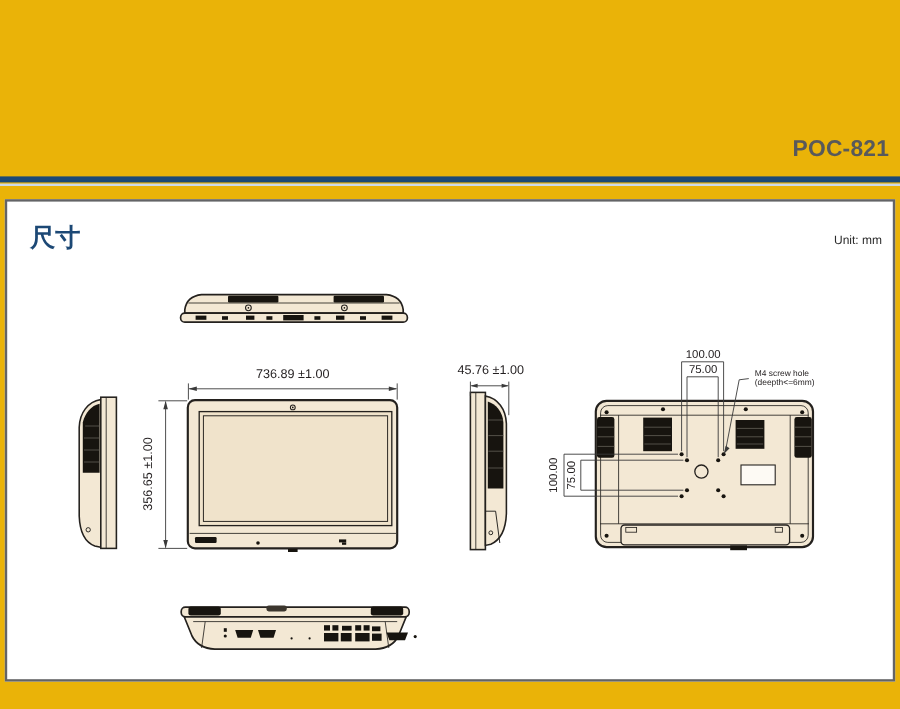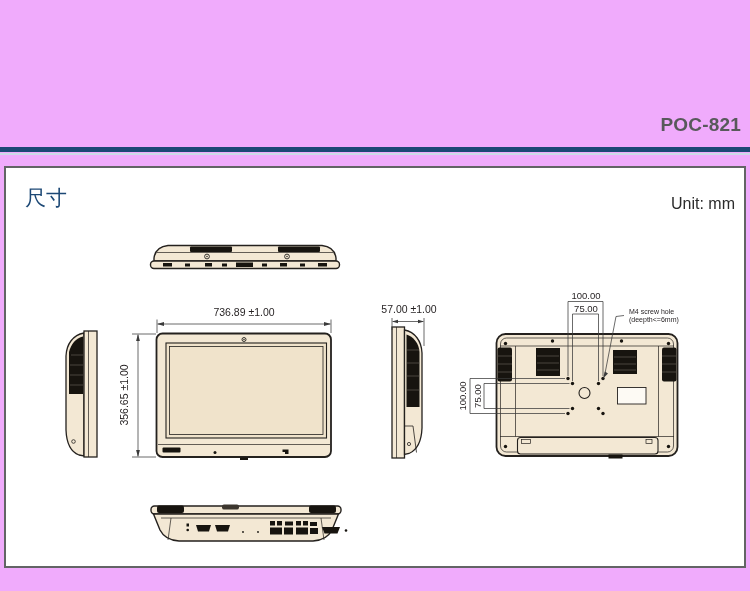--- a/index.html
+++ b/index.html
@@ -1,25 +1,25 @@
 <!DOCTYPE html>
 <html><head>
 <meta charset="utf-8">
 <style>
   html,body{margin:0;padding:0;background:#ffffff;}
-  .page{position:relative;width:750px;height:591px;background:#f0abfc;overflow:hidden;
+  .page{position:relative;width:750px;height:591px;background:#eab308;overflow:hidden;
         font-family:"Liberation Sans",sans-serif;color:#231f20;}
   .product-title{position:absolute;top:114px;right:9px;font-size:19px;font-weight:bold;
         color:#58595b;letter-spacing:0.2px;}
   .rule-navy{position:absolute;left:0;top:147px;width:750px;height:5px;background:#1c4875;}
   .rule-light{position:absolute;left:0;top:152.5px;width:750px;height:2.5px;background:#cdd9e8;}
   .panel{position:absolute;left:4px;top:166px;width:738px;height:398px;
         border:2px solid #636466;background:#fff;}
-  .section-title{position:absolute;left:25px;top:184px;font-size:21px;font-weight:normal;color:#1c4875;}
-  .unit{position:absolute;right:15px;top:195px;font-size:16px;color:#2b2b2b;}
+  .section-title{position:absolute;left:25px;top:184px;font-size:21px;font-weight:bold;color:#1c4875;}
+  .unit{position:absolute;right:15px;top:195px;font-size:10px;color:#2b2b2b;}
   .dim{position:absolute;font-size:10.5px;color:#231f20;white-space:nowrap;}
   .dim.small{font-size:9.5px;}
   .dim.tiny{font-size:7px;line-height:7.5px;}
   .hcenter{transform:translateX(-50%);}
   .vrot{transform:translate(-50%,-50%) rotate(-90deg);}
   svg{position:absolute;left:0;top:0;}
 </style>
 </head>
 <body>
 
@@ -226,21 +226,21 @@
         <rect x="310" y="522" width="7" height="4"></rect>
           <rect x="310" y="528" width="8" height="6"></rect>
         <path d="M322,527 L340,527 L337.5,533.5 L324.5,533.5 Z"></path>
         <circle cx="346" cy="530.5" r="1.3"></circle>
       </g>
     </g>
   </svg>
 
   <div class="dim hcenter" style="left:244px;top:306px;">736.89 ±1.00</div>
   <div class="dim vrot" style="left:124px;top:395px;">356.65 ±1.00</div>
-  <div class="dim hcenter" style="left:409px;top:303px;">57.00 ±1.00</div>
+  <div class="dim hcenter" style="left:409px;top:303px;">45.76 ±1.00</div>
   <div class="dim small hcenter" style="left:586px;top:290px;">100.00</div>
   <div class="dim small hcenter" style="left:586px;top:303px;">75.00</div>
   <div class="dim small vrot" style="left:462px;top:396px;">100.00</div>
   <div class="dim small vrot" style="left:477px;top:396px;">75.00</div>
   <div class="dim tiny" style="left:629px;top:308px;">M4 screw hole</div>
   <div class="dim tiny" style="left:629px;top:315.5px;">(deepth&lt;=6mm)</div>
 
 </div>
 
 </body></html>

